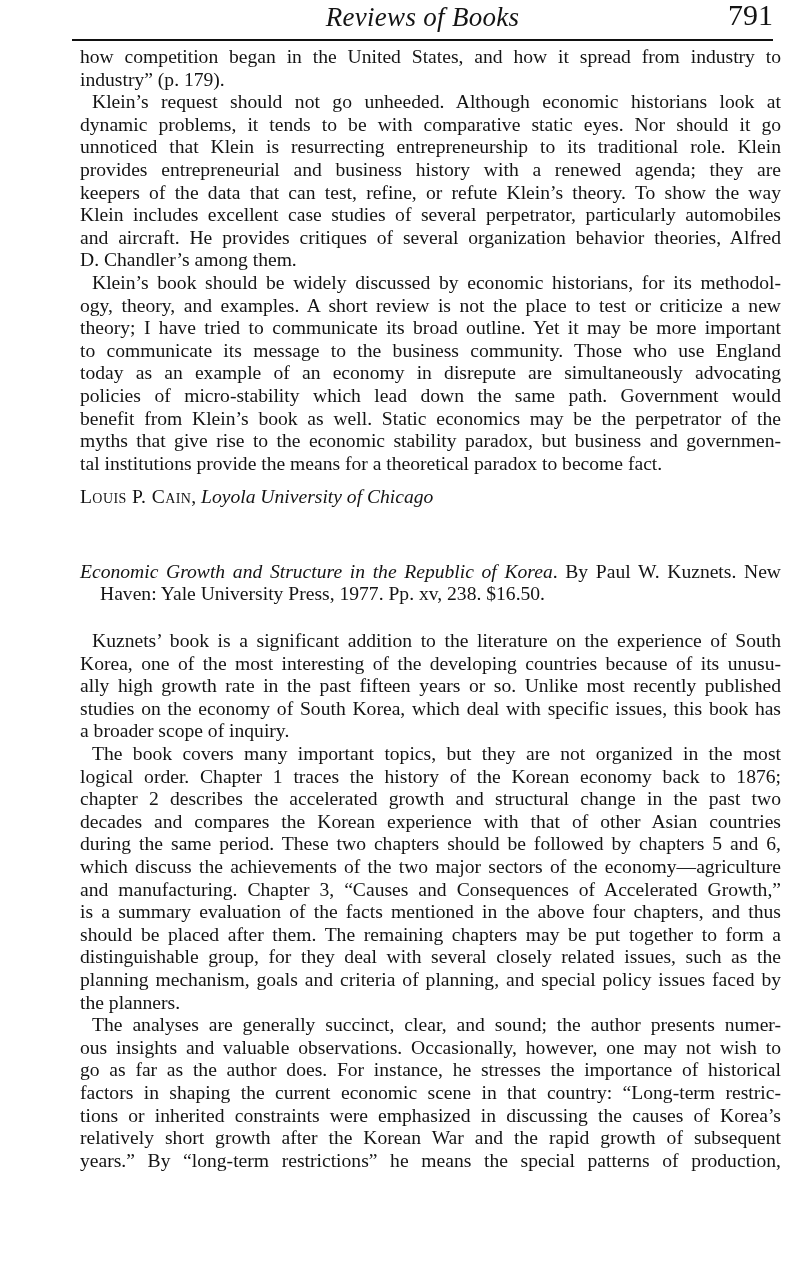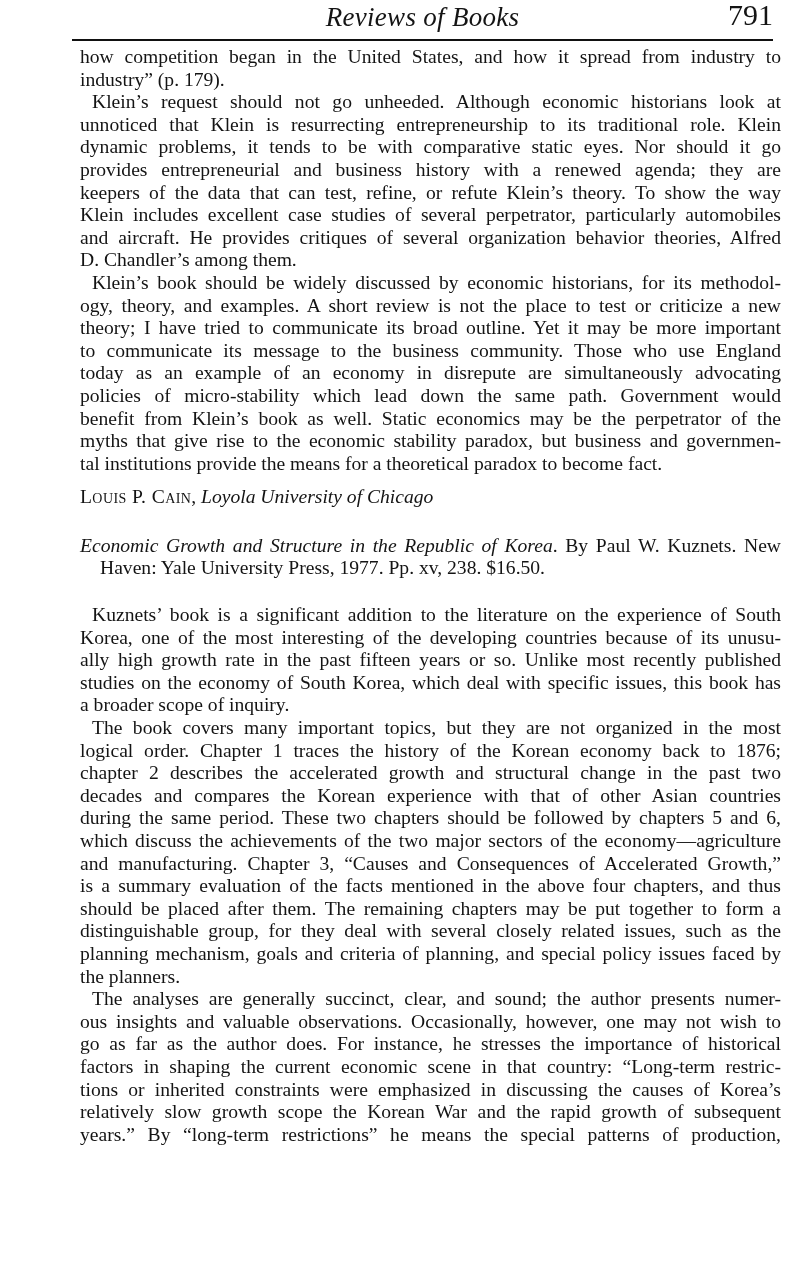--- a/index.html
+++ b/index.html
@@ -18,21 +18,21 @@
     position: absolute; right: 0; top: -2px; font-size: 30px;
   }
   .rule { position: absolute; left: 0; right: 0; top: 39px; height: 2px; background: #111; }
   .body-text { position: absolute; top: 46px; left: 8px; width: 701px; font-size: 19.6px; line-height: 22.6px; }
   .line { display: block; white-space: nowrap; text-align: justify; text-align-last: justify; height: 22.6px; }
   .line.last { text-align-last: left; }
   .line.indent { padding-left: 12px; }
   .signature { text-align: left; margin-top: 11px; height: 22.6px; }
   .sig-name { font-variant: small-caps; letter-spacing: 0.4px; }
   .sig-aff { font-style: italic; }
-  .book-head { margin-top: 26px; }
+  .book-head { margin-top: 52px; }
   .book-head .hang { padding-left: 20px; }
   .bt { font-style: italic; }
   .review2 { margin-top: 24px; }
 </style>
 </head>
 <body>
 
 <div class="page">
   <div class="running-head">
     <div class="running-title">Reviews of Books</div>
@@ -41,22 +41,22 @@
   </div>
 
   <div class="body-text">
     <div id="review1">
         <div>
           <span class="line">how competition began in the United States, and how it spread from industry to</span>
           <span class="line last">industry” (p. 179).</span>
         </div>
         <div>
           <span class="line indent">Klein’s request should not go unheeded. Although economic historians look at</span>
+          <span class="line">dynamic problems, it tends to be with comparative static eyes. Nor should it go</span>
           <span class="line">unnoticed that Klein is resurrecting entrepreneurship to its traditional role. Klein</span>
-          <span class="line">dynamic problems, it tends to be with comparative static eyes. Nor should it go</span>
           <span class="line">provides entrepreneurial and business history with a renewed agenda; they are</span>
           <span class="line">keepers of the data that can test, refine, or refute Klein’s theory. To show the way</span>
           <span class="line">Klein includes excellent case studies of several perpetrator, particularly automobiles</span>
           <span class="line">and aircraft. He provides critiques of several organization behavior theories, Alfred</span>
           <span class="line last">D. Chandler’s among them.</span>
         </div>
         <div>
           <span class="line indent">Klein’s book should be widely discussed by economic historians, for its methodol-</span>
           <span class="line">ogy, theory, and examples. A short review is not the place to test or criticize a new</span>
           <span class="line">theory; I have tried to communicate its broad outline. Yet it may be more important</span>
@@ -98,18 +98,18 @@
           <span class="line">distinguishable group, for they deal with several closely related issues, such as the</span>
           <span class="line">planning mechanism, goals and criteria of planning, and special policy issues faced by</span>
           <span class="line last">the planners.</span>
         </div>
         <div>
           <span class="line indent">The analyses are generally succinct, clear, and sound; the author presents numer-</span>
           <span class="line">ous insights and valuable observations. Occasionally, however, one may not wish to</span>
           <span class="line">go as far as the author does. For instance, he stresses the importance of historical</span>
           <span class="line">factors in shaping the current economic scene in that country: “Long-term restric-</span>
           <span class="line">tions or inherited constraints were emphasized in discussing the causes of Korea’s</span>
-          <span class="line">relatively slow growth scope the Korean War and the rapid growth of subsequent</span>
+          <span class="line">relatively short growth after the Korean War and the rapid growth of subsequent</span>
           <span class="line">years.” By “long-term restrictions” he means the special patterns of production,</span>
         </div>
       </div>
   </div>
 </div>
 
 </body></html>

